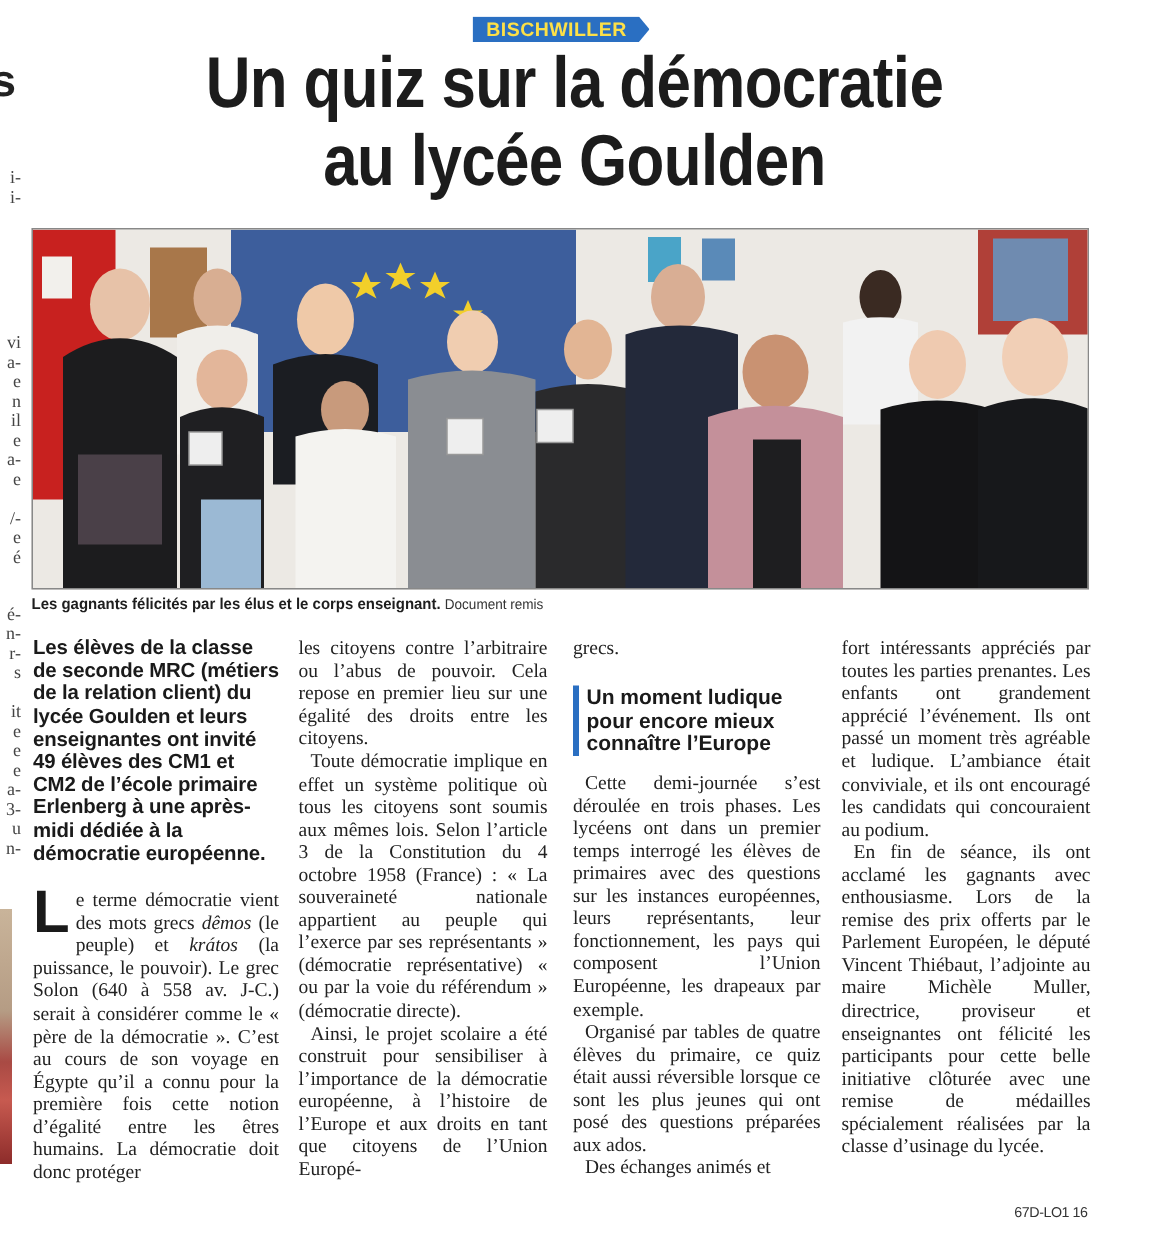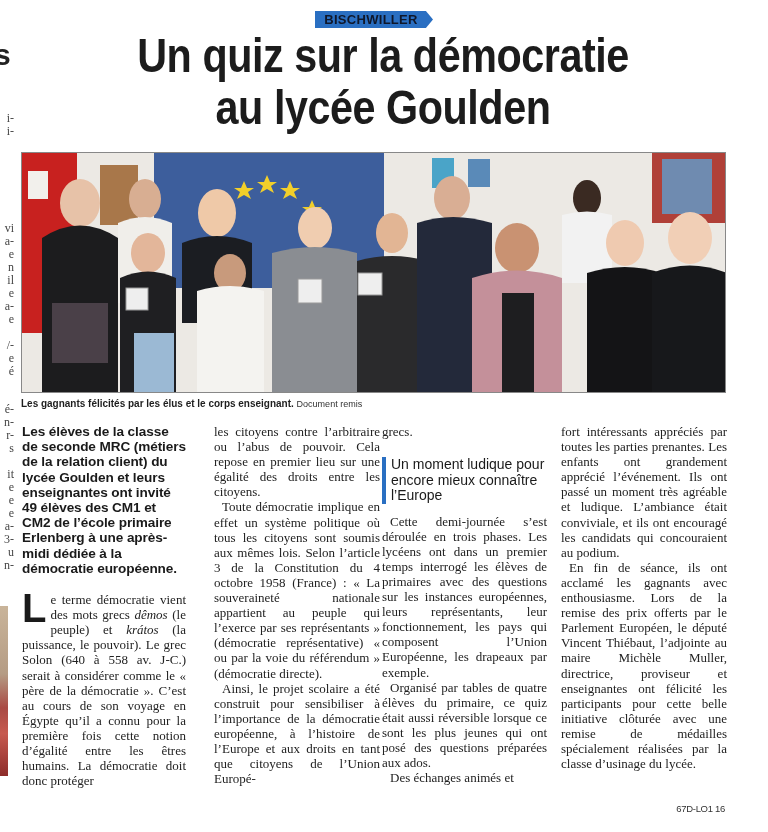--- a/index.html
+++ b/index.html
@@ -9,21 +9,21 @@
     
     .edge { position: absolute; left: 0; width: 14px; overflow: hidden; }
     .edge-s { top: 38px; font-family: "Liberation Sans", sans-serif; font-weight: 700; font-size: 30px; color: #222; left: -6px; width: 20px; }
     .edge-lines { font-family: "Liberation Serif", serif; font-size: 12px; line-height: 13px; color: #444; text-align: right; }
     .edge-lines span { display: block; }
     .edge-photo { position: absolute; left: 0; top: 606px; width: 8px; height: 170px;
       background: linear-gradient(180deg,#c9b49a 0%,#b59c84 40%,#a94a44 60%,#c75a50 75%,#8d2c2a 100%); }
 
     
     .kicker { position: absolute; left: 315px; top: 11px; height: 17px; width: 118px;
-      background: #2a6fc2; color: #0f172a; font-family: "Liberation Sans", sans-serif; font-weight: 700;
+      background: #2a6fc2; color: #fde047; font-family: "Liberation Sans", sans-serif; font-weight: 700;
       font-size: 13px; letter-spacing: 0.3px; line-height: 17px; text-align: center;
       clip-path: polygon(0 0, 94% 0, 100% 50%, 94% 100%, 0 100%); padding-right: 6px; }
 
     
     .headline { position: absolute; left: 20px; top: 30px; width: 726px; text-align: center;
       font-family: "Liberation Sans", sans-serif; font-weight: 700; font-size: 48px; line-height: 52px;
       color: #1c1c1c; letter-spacing: -0.5px; transform: scaleX(0.86); transform-origin: center top; }
 
     
     .photo { position: absolute; left: 21px; top: 152px; width: 705px; height: 241px; overflow: hidden;
@@ -32,32 +32,32 @@
 
     .caption { position: absolute; left: 21px; top: 397px; font-family: "Liberation Sans", sans-serif;
       font-size: 10.5px; color: #1e1e1e; white-space: nowrap; transform: scaleX(0.95); transform-origin: left top; }
     .caption b { font-weight: 700; }
     .caption .credit { font-weight: 400; color: #333; font-size: 9.5px; }
 
     
     .col { position: absolute; top: 424px; font-size: 13px; line-height: 15.1px; text-align: justify; color: #222; }
     .col p { text-indent: 8px; hyphens: manual; }
     .col1 { left: 22px; width: 164px; }
-    .col2 { left: 199px; width: 166px; margin-left: 15px; }
+    .col2 { left: 199px; width: 166px; }
     .col3 { left: 382px; width: 165px; }
     .col4 { left: 561px; width: 166px; }
 
     .lead { font-family: "Liberation Sans", sans-serif; font-weight: 700; font-size: 13.6px; line-height: 15.2px;
       color: #1a1a1a; text-align: left; margin-bottom: 16px; letter-spacing: -0.1px; }
     .dropcap-para { text-indent: 0 !important; }
     .dropcap { float: left; font-family: "Liberation Sans", sans-serif; font-weight: 700; font-size: 40px;
       line-height: 30px; margin: 1px 4px 0 0; color: #1a1a1a; }
 
     .subhead { border-left: 4px solid #2a6fc2; padding-left: 5px; margin: 18px 0 10px 0;
-      font-family: "Liberation Sans", sans-serif; font-weight: 400; font-size: 14px; line-height: 15.5px;
+      font-family: "Liberation Sans", sans-serif; font-weight: 700; font-size: 14px; line-height: 15.5px;
       color: #1a1a1a; text-align: left; }
 
     .folio { position: absolute; right: 43px; top: 803px; font-family: "Liberation Sans", sans-serif;
       font-size: 9.5px; color: #333; letter-spacing: -0.3px; text-align: center; }
   </style>
 </head>
 <body>
 
 <div class="edge edge-s">s</div>
 <div class="edge edge-lines" style="top:112px;">

